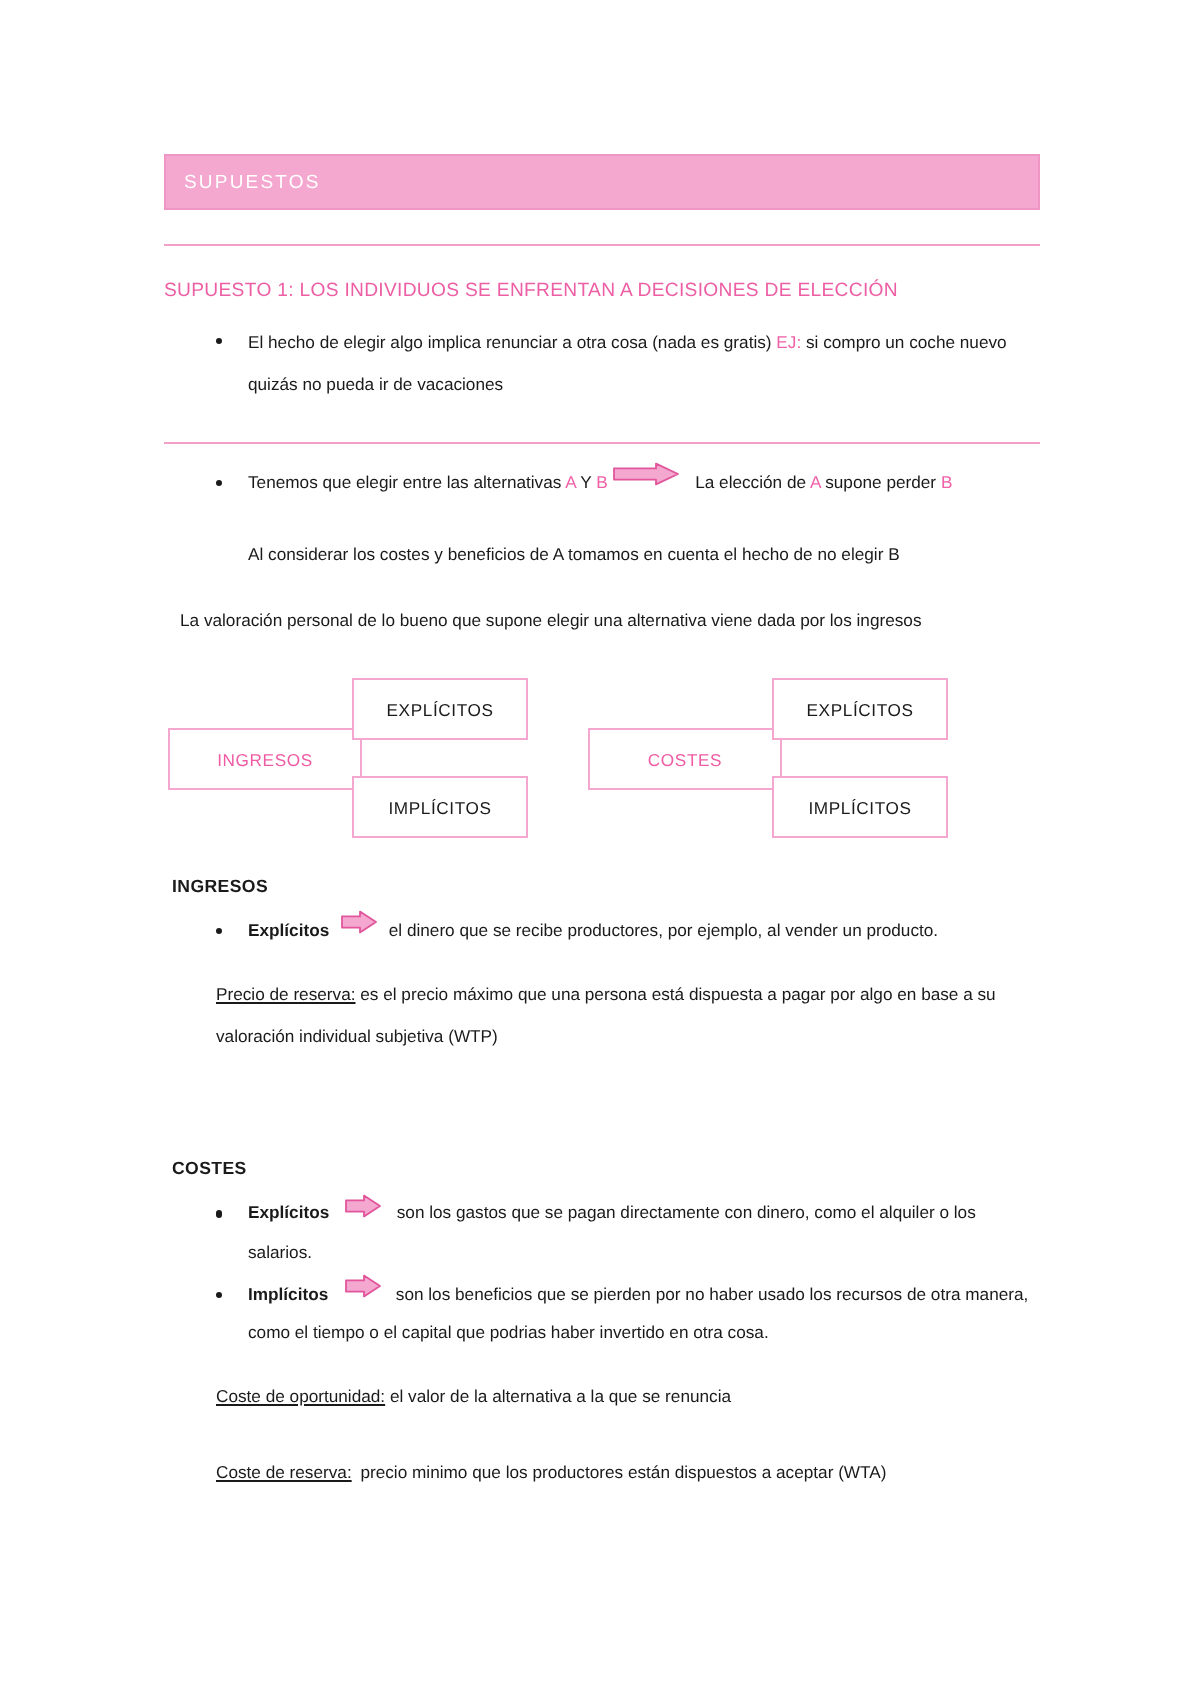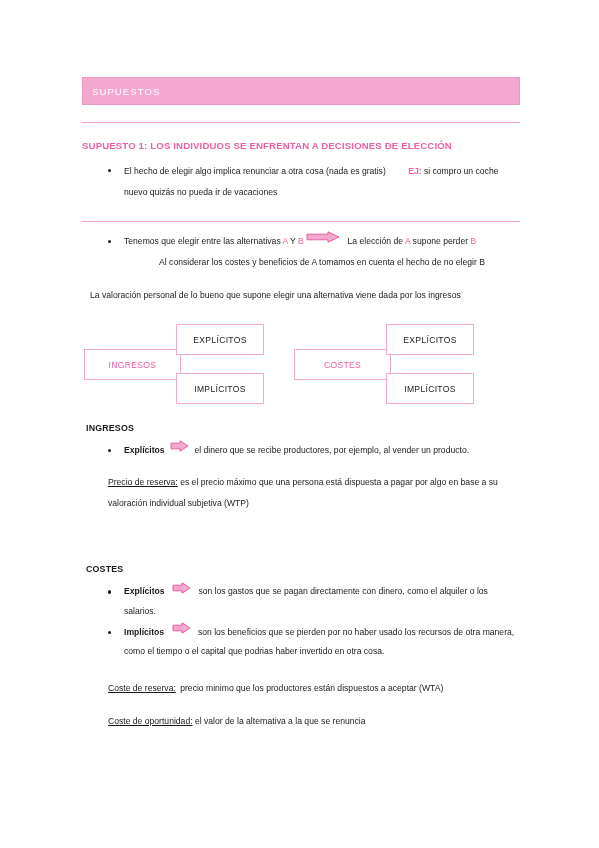--- a/index.html
+++ b/index.html
@@ -49,21 +49,21 @@
     background: #f2a0c8;
     margin: 0;
     width: 100%;
   }
   .rule-wrap { padding: 17px 0 0 0; }
 
   
   .sec-head {
     color: #ec5fa5;
     font-size: 9.6px;
-    font-weight: 700;
+    font-weight: 400;
     letter-spacing: 0.15px;
     margin-top: 17px;
   }
 
   
   ul.bul {
     list-style: none;
     margin: 0;
     padding: 0;
   }
@@ -78,21 +78,21 @@
     content: "";
     position: absolute;
     left: 26px;
     top: 8px;
     width: 3.2px;
     height: 3.2px;
     border-radius: 50%;
     background: #1a1a1a;
   }
   .pink { color: #f060a6; }
-  .pinkb { color: #f060a6; font-weight: 700; margin-left: 20px; }
+  .pinkb { color: #f060a6; font-weight: 400; }
   .bold { font-weight: 700; }
 
   
   .arrow {
     display: inline-block;
     vertical-align: middle;
     position: relative;
     top: -1px;
   }
 
@@ -188,21 +188,21 @@
         <span class="pink">B</span>
         <span class="arrow">
           <svg width="34" height="12" viewBox="0 0 34 12">
             <polygon points="1,3.2 22,3.2 22,0.8 33,6 22,11.2 22,8.8 1,8.8" fill="#f4a8cf" stroke="#e0559b" stroke-width="0.9" stroke-linejoin="round"></polygon>
           </svg>
         </span>
         <span style="padding-left:5px;">La elección de</span>
         <span class="pink">A</span>
         <span>supone perder</span>
         <span class="pink">B</span>
-        <div style="margin-top:2px;text-align:center;">Al considerar los costes y beneficios de A tomamos en cuenta el hecho de no elegir B</div>
+        <div style="margin-top:17px;">Al considerar los costes y beneficios de A tomamos en cuenta el hecho de no elegir B</div>
       </li>
     </ul>
 
     <div class="para">La valoración personal de lo bueno que supone elegir una alternativa viene dada por los ingresos</div>
 
     <div class="diagram">
       <div class="dbox key" id="box-ingresos">INGRESOS</div>
       <div class="dbox val" id="box-ing-exp">EXPLÍCITOS</div>
       <div class="dbox val" id="box-ing-imp">IMPLÍCITOS</div>
       <div class="dbox key" id="box-costes">COSTES</div>
@@ -247,24 +247,24 @@
         <span class="bold">Implícitos</span>
         <span class="arrow" style="margin:0 5px;">
           <svg width="19" height="12" viewBox="0 0 19 12">
             <polygon points="1,3.2 10,3.2 10,0.8 18,6 10,11.2 10,8.8 1,8.8" fill="#f4a8cf" stroke="#e0559b" stroke-width="0.9" stroke-linejoin="round"></polygon>
           </svg>
         </span>
         <span>son los beneficios que se pierden por no haber usado los recursos de otra manera, como el tiempo o el capital que podrias haber invertido en otra cosa.</span>
       </li>
     </ul>
 
+    <div class="para-ind">
+      <span class="uline">Coste de oportunidad:</span>
+      <span>el valor de la alternativa a la que se renuncia</span>
+    </div>
+
     <div class="para-ind" style="margin-top:17px;">
       <span class="uline">Coste de reserva:</span>
       <span style="padding-left:2px;">precio minimo que los productores están dispuestos a aceptar (WTA)</span>
     </div>
 
-    <div class="para-ind">
-      <span class="uline">Coste de oportunidad:</span>
-      <span>el valor de la alternativa a la que se renuncia</span>
-    </div>
-
   </div>
 </div>
 
 </body></html>

